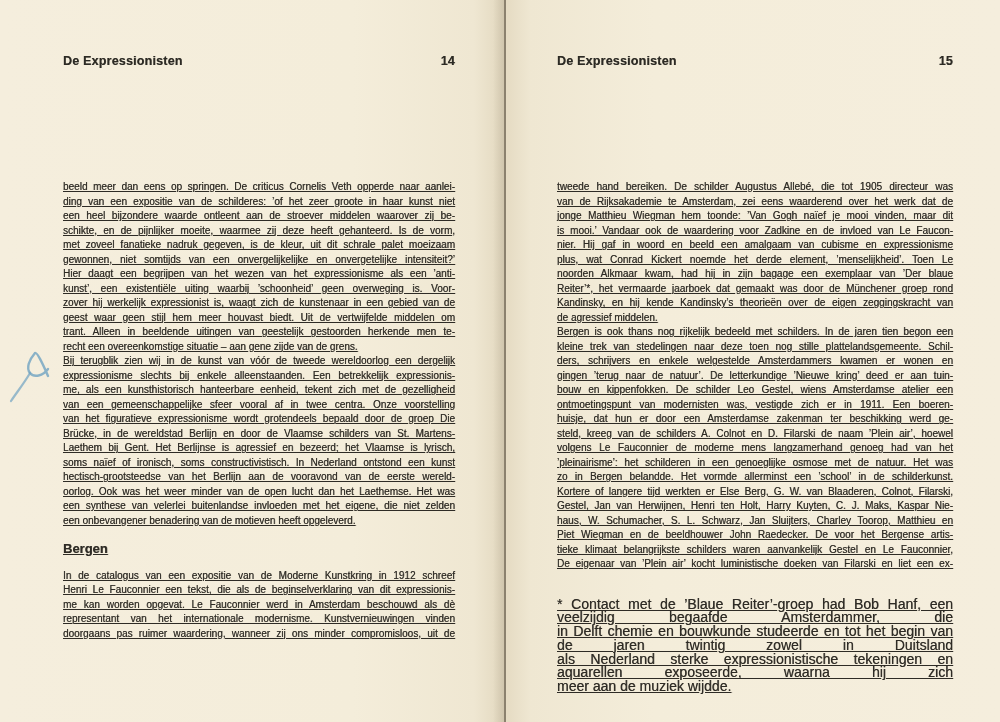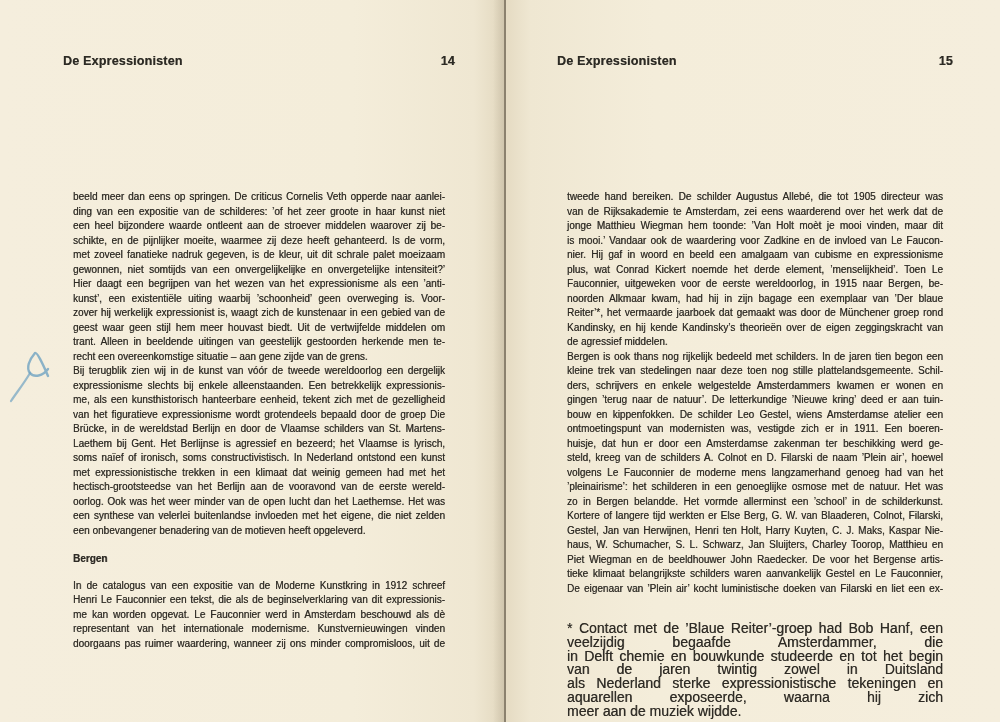--- a/index.html
+++ b/index.html
@@ -39,26 +39,26 @@
   .page-right .page-header { left: 51px; width: 396px; }
 
   .page-body {
     position: absolute; top: 180px;
     font-size: 10px; line-height: 14.5px; color: #2e2b25;
     text-shadow: 0.35px 0 0 rgba(46,43,37,0.65);
   }
   .page-left .page-body { left: 63px; width: 392px; }
   .page-right .page-body { left: 51px; width: 396px; }
 
-  .block { margin: 10px; }
+  .block { margin: 0; text-decoration: underline; }
   .line { text-align: justify; text-align-last: justify; }
   .line.last { text-align-last: left; }
 
   .block.heading {
-    font-weight: bold; font-size: 10px;
+    font-weight: bold; font-size: 13px;
     margin-top: 14px; margin-bottom: 12px;
   }
   .block.footnote {
     margin-top: 26px;
     font-size: 14px; line-height: 13.8px;
   }
 
   .pen-mark { position: absolute; left: 4px; top: 334px; }
 </style>
 </head>
@@ -81,25 +81,25 @@
           <div class="line">gewonnen, niet somtijds van een onvergelijkelijke en onvergetelijke intensiteit?’</div>
           <div class="line">Hier daagt een begrijpen van het wezen van het expressionisme als een ’anti-</div>
           <div class="line">kunst’, een existentiële uiting waarbij ’schoonheid’ geen overweging is. Voor-</div>
           <div class="line">zover hij werkelijk expressionist is, waagt zich de kunstenaar in een gebied van de</div>
           <div class="line">geest waar geen stijl hem meer houvast biedt. Uit de vertwijfelde middelen om</div>
           <div class="line">trant. Alleen in beeldende uitingen van geestelijk gestoorden herkende men te-</div>
           <div class="line last">recht een overeenkomstige situatie – aan gene zijde van de grens.</div>
           <div class="line">Bij terugblik zien wij in de kunst van vóór de tweede wereldoorlog een dergelijk</div>
           <div class="line">expressionisme slechts bij enkele alleenstaanden. Een betrekkelijk expressionis-</div>
           <div class="line">me, als een kunsthistorisch hanteerbare eenheid, tekent zich met de gezelligheid</div>
+          <div class="line">van een gemeenschappelijke sfeer vooral af in twee centra. Onze voorstelling</div>
           <div class="line">van het figuratieve expressionisme wordt grotendeels bepaald door de groep Die</div>
           <div class="line">Brücke, in de wereldstad Berlijn en door de Vlaamse schilders van St. Martens-</div>
           <div class="line">Laethem bij Gent. Het Berlijnse is agressief en bezeerd; het Vlaamse is lyrisch,</div>
           <div class="line">soms naïef of ironisch, soms constructivistisch. In Nederland ontstond een kunst</div>
-          <div class="line">met expressionistische trekken in een klimaat dat weinig gemeen had met het</div>
           <div class="line">hectisch-grootsteedse van het Berlijn aan de vooravond van de eerste wereld-</div>
           <div class="line">oorlog. Ook was het weer minder van de open lucht dan het Laethemse. Het was</div>
           <div class="line">een synthese van velerlei buitenlandse invloeden met het eigene, die niet zelden</div>
           <div class="line last">een onbevangener benadering van de motieven heeft opgeleverd.</div>
         </div>
         <div class="block heading">Bergen</div>
         <div class="block paragraph">
           <div class="line">In de catalogus van een expositie van de Moderne Kunstkring in 1912 schreef</div>
           <div class="line">Henri Le Fauconnier een tekst, die als de beginselverklaring van dit expressionis-</div>
           <div class="line">me kan worden opgevat. Le Fauconnier werd in Amsterdam beschouwd als dè</div>
@@ -118,25 +118,24 @@
 
   <div class="page page-right">
     <div class="page-header">
       <span class="running-title">De Expressionisten</span>
       <span class="page-number">15</span>
     </div>
     <div class="page-body">
         <div class="block paragraph">
           <div class="line">tweede hand bereiken. De schilder Augustus Allebé, die tot 1905 directeur was</div>
           <div class="line">van de Rijksakademie te Amsterdam, zei eens waarderend over het werk dat de</div>
-          <div class="line">jonge Matthieu Wiegman hem toonde: ’Van Holt moèt je mooi vinden, maar dit</div>
+          <div class="line">jonge Matthieu Wiegman hem toonde: ’Van Gogh naïef je mooi vinden, maar dit</div>
           <div class="line">is mooi.’ Vandaar ook de waardering voor Zadkine en de invloed van Le Faucon-</div>
           <div class="line">nier. Hij gaf in woord en beeld een amalgaam van cubisme en expressionisme</div>
           <div class="line">plus, wat Conrad Kickert noemde het derde element, ’menselijkheid’. Toen Le</div>
-          <div class="line">Fauconnier, uitgeweken voor de eerste wereldoorlog, in 1915 naar Bergen, be-</div>
           <div class="line">noorden Alkmaar kwam, had hij in zijn bagage een exemplaar van ’Der blaue</div>
           <div class="line">Reiter’*, het vermaarde jaarboek dat gemaakt was door de Münchener groep rond</div>
           <div class="line">Kandinsky, en hij kende Kandinsky’s theorieën over de eigen zeggingskracht van</div>
           <div class="line last">de agressief middelen.</div>
           <div class="line">Bergen is ook thans nog rijkelijk bedeeld met schilders. In de jaren tien begon een</div>
           <div class="line">kleine trek van stedelingen naar deze toen nog stille plattelandsgemeente. Schil-</div>
           <div class="line">ders, schrijvers en enkele welgestelde Amsterdammers kwamen er wonen en</div>
           <div class="line">gingen ’terug naar de natuur’. De letterkundige ’Nieuwe kring’ deed er aan tuin-</div>
           <div class="line">bouw en kippenfokken. De schilder Leo Gestel, wiens Amsterdamse atelier een</div>
           <div class="line">ontmoetingspunt van modernisten was, vestigde zich er in 1911. Een boeren-</div>

